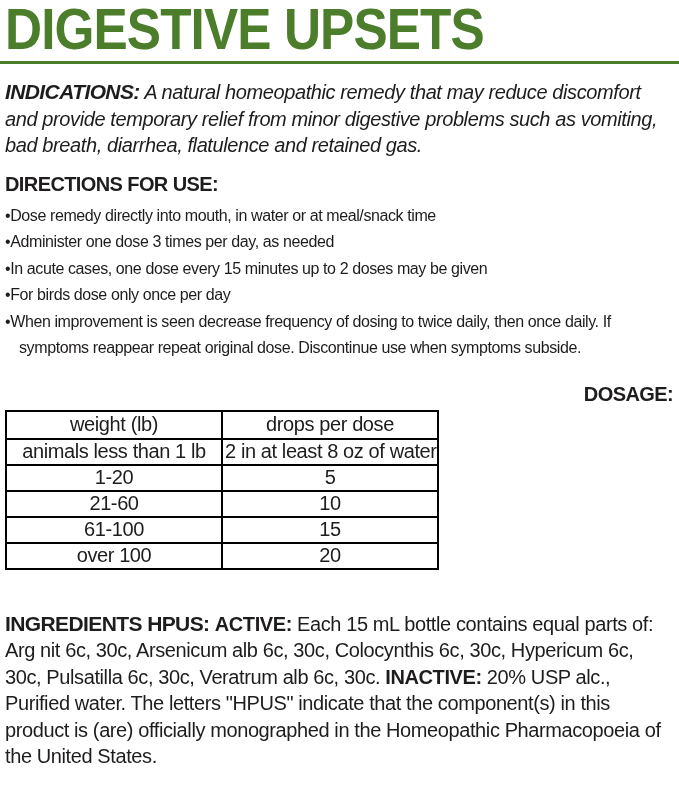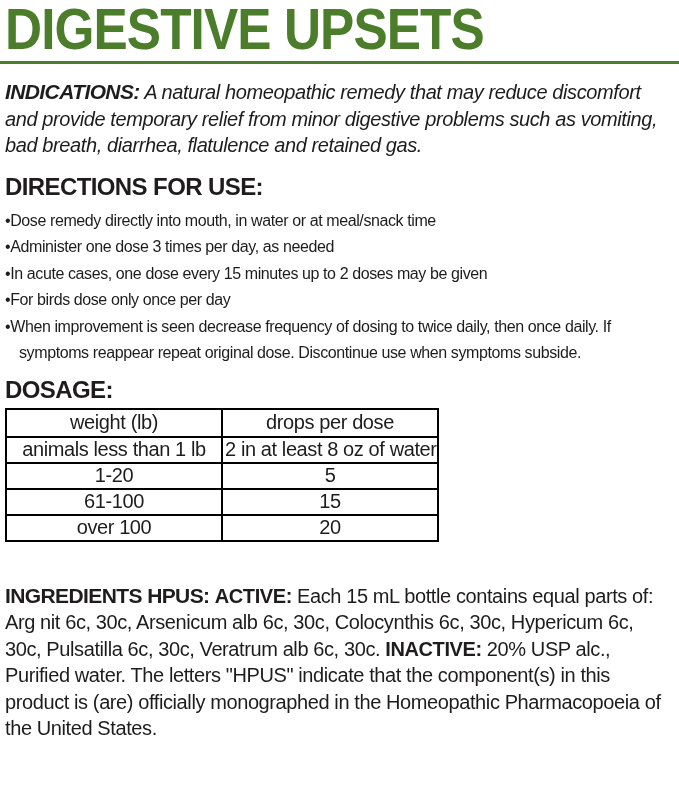--- a/index.html
+++ b/index.html
@@ -34,41 +34,41 @@
     margin: 2px -6px 0 -5px;
   }
   
   .body-text { font-size: 20px; line-height: 26.5px; letter-spacing: -0.4px; }
   .b { font-weight: bold; }
   .indications { margin-top: 15px; font-style: italic; }
   .inline-head { font-size: 21px; font-weight: bold; letter-spacing: -0.6px; }
 
   .section-heading {
     margin: 14px 0 0 0;
-    font-size: 24px;
+    font-size: 20px;
     font-weight: bold;
     letter-spacing: -0.6px;
   }
   
   ul.bullets {
     list-style: none;
     margin: 7px 0 0 0;
     padding: 0;
   }
   ul.bullets li {
     padding-left: 14px;
     text-indent: -14px;
     font-size: 16px;
     line-height: 26.5px;
     letter-spacing: -0.4px;
   }
   ul.bullets li::before { content: "\2022 "; }
 
   
-  .dosage-heading { margin-top: 9px; }
+  .dosage-heading { margin-top: 21px; text-align: right; }
   table.dosage {
     border-collapse: collapse;
     margin-top: 4px;
     width: 434px;
     table-layout: fixed;
   }
   table.dosage th, table.dosage td {
     border: 2px solid #000;
     text-align: center;
     font-size: 20px;
@@ -114,20 +114,24 @@
     </tr>
     <tr>
       <td>animals less than 1 lb</td>
       <td>2 in at least 8 oz of water</td>
     </tr>
     <tr>
       <td>1-20</td>
       <td>5</td>
     </tr>
     <tr>
+      <td>21-60</td>
+      <td>10</td>
+    </tr>
+    <tr>
       <td>61-100</td>
       <td>15</td>
     </tr>
     <tr>
       <td>over 100</td>
       <td>20</td>
     </tr>
   </tbody>
     </table>
 

